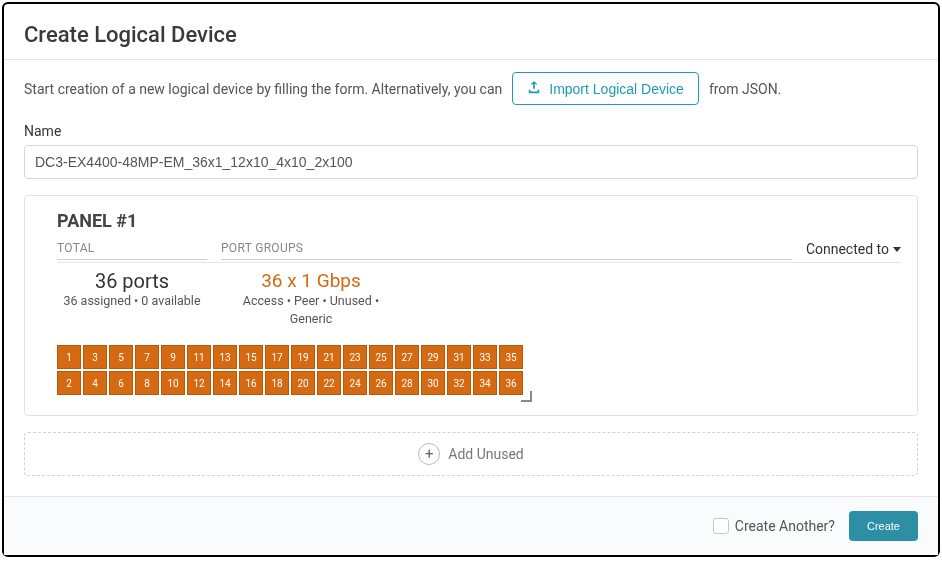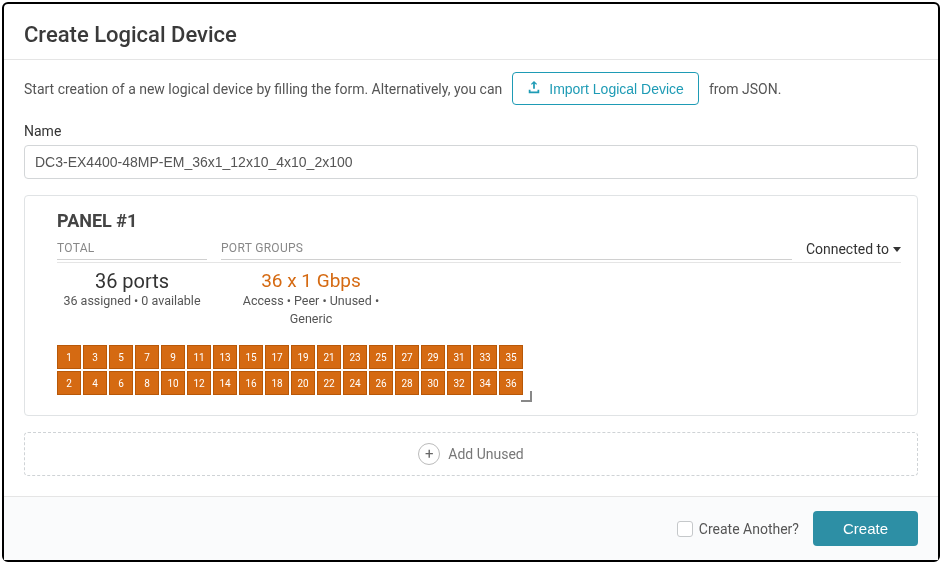--- a/index.html
+++ b/index.html
@@ -213,22 +213,22 @@
       border: 1px solid #c5c8ca;
       border-radius: 3px;
       background: #fff;
       cursor: pointer;
     }
     .create-btn {
       background: #2d8fa5;
       color: #fff;
       border: none;
       border-radius: 4px;
-      padding: 9px 30px;
-      font-size: 15px;
+      padding: 9px 18px;
+      font-size: 11px;
       cursor: pointer;
     }
     .caret-down {
       width: 0; height: 0;
       border-left: 4px solid transparent;
       border-right: 4px solid transparent;
       border-top: 5px solid #333;
     }
   </style>
 </head>

